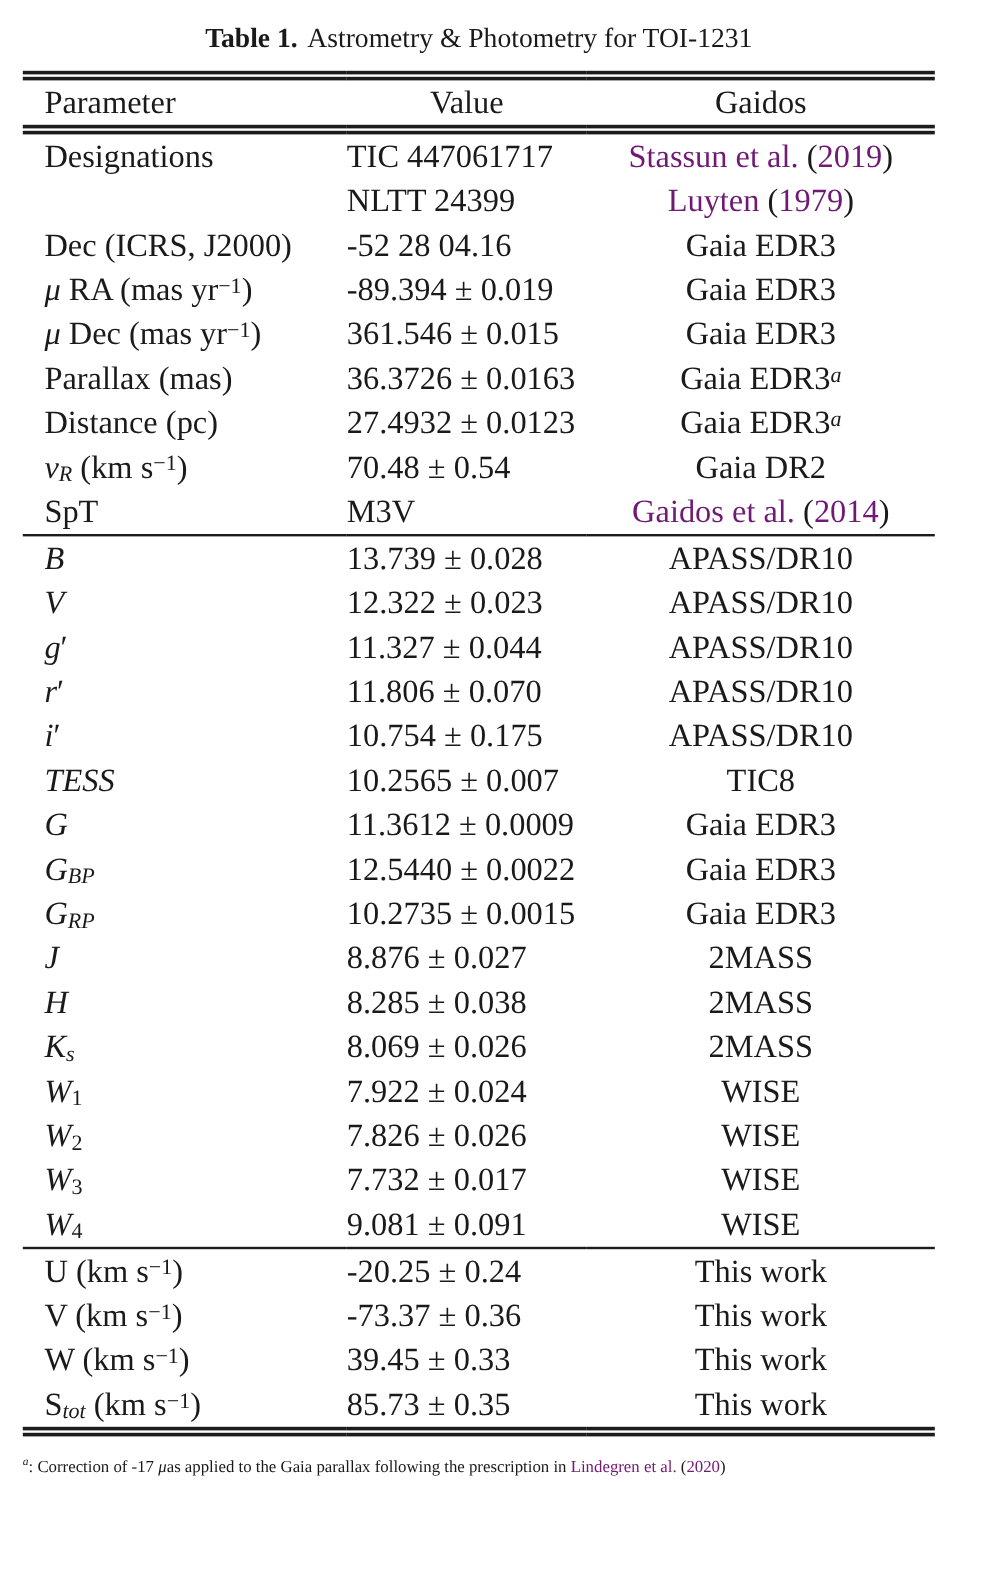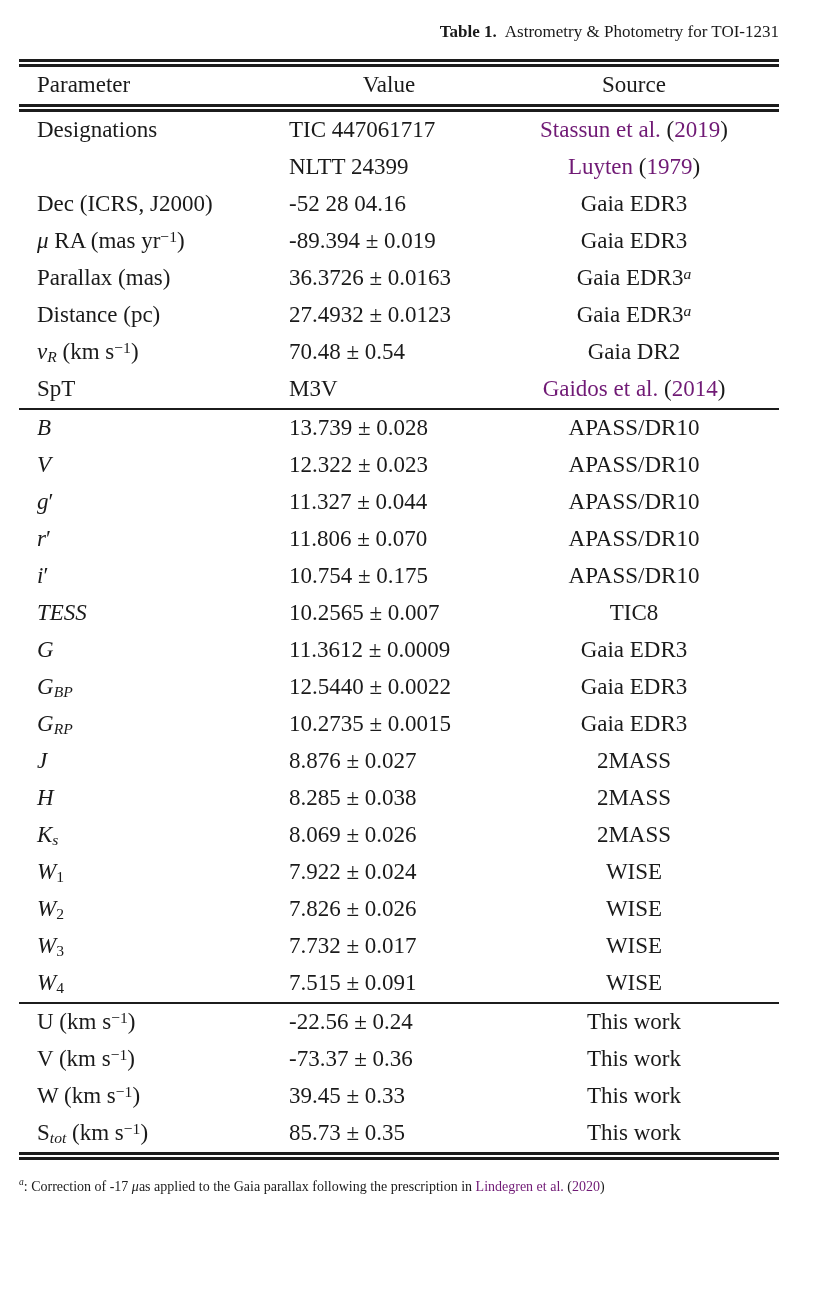--- a/index.html
+++ b/index.html
@@ -13,36 +13,36 @@
     overflow: hidden;
     font-family: "Liberation Serif", "DejaVu Serif", serif;
     color: #1a1a1a;
   }
   .page {
     padding-top: 18px;
   }
   .caption {
     width: 760px;
     margin-left: 19px;
-    text-align: right;
-    font-size: 17px;
+    text-align: center;
+    font-size: 23px;
     line-height: 28px;
     margin-bottom: 13px;
     white-space: nowrap;
   }
   .cap-label {
     font-weight: bold;
     margin-right: 8px;
   }
   table.datatable {
     border-collapse: collapse;
     margin-left: 19px;
     width: 760px;
     table-layout: fixed;
-    font-size: 23px;
+    font-size: 27px;
     border-top: 8px double #1c1c1c;
     border-bottom: 8px double #1c1c1c;
   }
   thead tr {
     border-bottom: 8px double #1c1c1c;
   }
   th, td {
     font-weight: normal;
     padding: 6px 0 7px 0;
     line-height: 24px;
@@ -83,21 +83,21 @@
   <table class="datatable">
     <colgroup>
       <col style="width:270px">
       <col style="width:200px">
       <col style="width:290px">
     </colgroup>
     <thead>
       <tr>
         <th class="col-param">Parameter</th>
         <th class="col-value">Value</th>
-        <th class="col-source">Source</th>
+        <th class="col-source">Gaidos</th>
       </tr>
     </thead>
     <tbody id="sec-astrometry">
         <tr>
           <td class="c-param">Designations</td>
           <td class="c-value">TIC 447061717</td>
           <td class="c-source"><a class="cite">Stassun et al.</a> (<a class="cite">2019</a>)</td>
         </tr>
         <tr>
           <td class="c-param"></td>
@@ -108,20 +108,25 @@
           <td class="c-param">Dec (ICRS, J2000)</td>
           <td class="c-value">-52 28 04.16</td>
           <td class="c-source">Gaia EDR3</td>
         </tr>
         <tr>
           <td class="c-param"><i>μ</i> RA (mas yr<sup>−1</sup>)</td>
           <td class="c-value">-89.394 ± 0.019</td>
           <td class="c-source">Gaia EDR3</td>
         </tr>
         <tr>
+          <td class="c-param"><i>μ</i> Dec (mas yr<sup>−1</sup>)</td>
+          <td class="c-value">361.546 ± 0.015</td>
+          <td class="c-source">Gaia EDR3</td>
+        </tr>
+        <tr>
           <td class="c-param">Parallax (mas)</td>
           <td class="c-value">36.3726 ± 0.0163</td>
           <td class="c-source">Gaia EDR3<sup><i>a</i></sup></td>
         </tr>
         <tr>
           <td class="c-param">Distance (pc)</td>
           <td class="c-value">27.4932 ± 0.0123</td>
           <td class="c-source">Gaia EDR3<sup><i>a</i></sup></td>
         </tr>
         <tr>
@@ -206,28 +211,28 @@
           <td class="c-value">7.826 ± 0.026</td>
           <td class="c-source">WISE</td>
         </tr>
         <tr>
           <td class="c-param"><i>W</i><sub>3</sub></td>
           <td class="c-value">7.732 ± 0.017</td>
           <td class="c-source">WISE</td>
         </tr>
         <tr>
           <td class="c-param"><i>W</i><sub>4</sub></td>
-          <td class="c-value">7.515 ± 0.091</td>
+          <td class="c-value">9.081 ± 0.091</td>
           <td class="c-source">WISE</td>
         </tr>
       </tbody>
     <tbody id="sec-kinematics" class="sep">
         <tr>
           <td class="c-param">U (km s<sup>−1</sup>)</td>
-          <td class="c-value">-22.56 ± 0.24</td>
+          <td class="c-value">-20.25 ± 0.24</td>
           <td class="c-source">This work</td>
         </tr>
         <tr>
           <td class="c-param">V (km s<sup>−1</sup>)</td>
           <td class="c-value">-73.37 ± 0.36</td>
           <td class="c-source">This work</td>
         </tr>
         <tr>
           <td class="c-param">W (km s<sup>−1</sup>)</td>
           <td class="c-value">39.45 ± 0.33</td>

